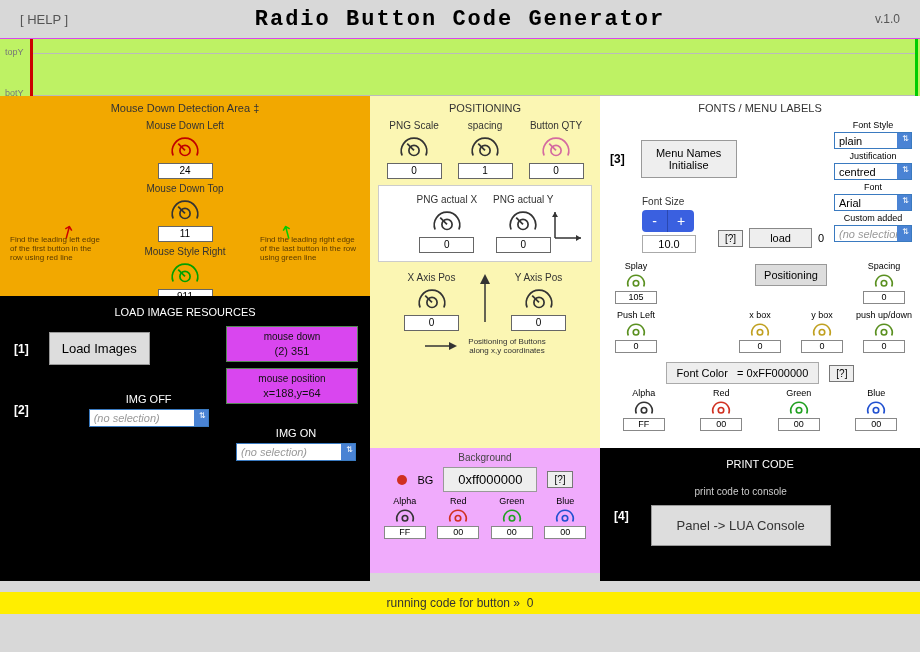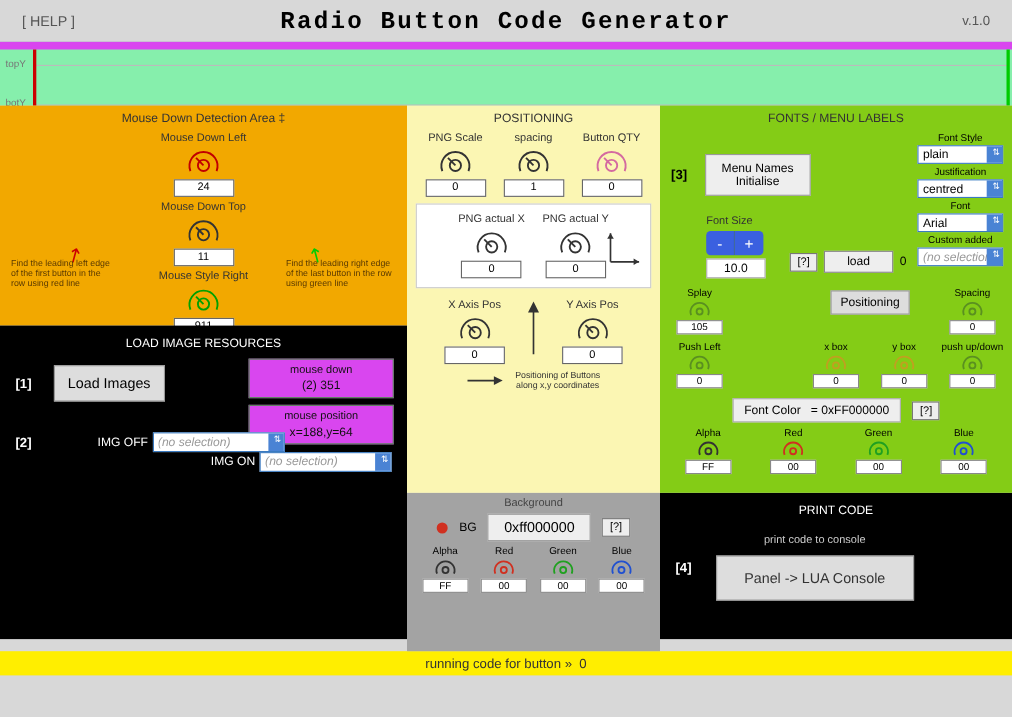--- a/index.html
+++ b/index.html
@@ -3,21 +3,21 @@
 <meta charset="utf-8">
 <style>
 * { margin: 0; padding: 0; box-sizing: border-box; }
 body { font-family: Arial, sans-serif; font-size: 11px; width: 920px; height: 652px; overflow: hidden; background: #d8d8d8; }
 
 .header { background: #d8d8d8; height: 38px; display: flex; align-items: center; padding: 0 20px; position: relative; }
 .help-link { font-size: 13px; color: #555; }
 .title { position: absolute; left: 50%; transform: translateX(-50%); font-family: "Courier New", monospace; font-size: 22px; font-weight: bold; letter-spacing: 2px; }
 .version { margin-left: auto; font-size: 12px; color: #555; }
 
-.strip { background: #86efac; height: 58px; position: relative; border-top: 7px solid #d946ef; }
+.strip { background: #bef264; height: 58px; position: relative; border-top: 1px solid #d946ef; }
 .strip .line { position: absolute; left: 30px; right: 4px; height: 1px; background: #bbb; }
 .strip .line.top { top: 14px; }
 .strip .line.bot { bottom: 0px; }
 .strip .lbl { position: absolute; left: 5px; font-size: 9px; color: #777; }
 .strip .lbl.top { top: 8px; }
 .strip .lbl.bot { bottom: -2px; }
 .strip .redbar { position: absolute; left: 30px; top: 0; bottom: 0; width: 3px; background: #c00; }
 .strip .greenbar { position: absolute; right: 2px; top: 0; bottom: 0; width: 3px; background: #0c0; }
 
 .main { display: flex; height: 496px; }
@@ -44,43 +44,43 @@
 .black .ptitle { text-align: center; font-size: 11px; margin-bottom: 8px; }
 .black.resources { height: 285px; position: relative; }
 .step-num { font-weight: bold; font-size: 12px; }
 .load-btn { background: #ddd; color: #000; border: 1px solid #999; padding: 8px 12px; font-size: 13px; cursor: pointer; }
 .res-row1 { display: flex; align-items: center; gap: 20px; margin-top: 14px; }
 .mouse-box { background: #d946ef; color: #111; border: 1px solid #558855; width: 132px; padding: 4px 0; font-size: 11px; text-align: center; }
 .mouse-box.pos { margin-top: 6px; }
 .mouse-box .mlabel { font-size: 10px; margin-bottom: 3px; }
 .mouse-stack { position: absolute; right: 12px; top: 30px; }
 .img-row { display: flex; align-items: center; gap: 20px; margin-top: 28px; }
-.img-label-stack { display: flex; flex-direction: row; align-items: center; gap: 4px; margin-left: 40px; }
+.img-label-stack { display: flex; flex-direction: column; align-items: center; gap: 4px; margin-left: 40px; }
 .sel { width: 120px; background: #fff; color: #333; font-size: 11px; height: 18px; border: 1px solid #3a7ac0; }
 .sel.placeholder { color: #999; font-style: italic; }
 
 
 .yellow { background: #fbf6b3; height: 352px; padding: 6px 8px; position: relative; }
 .yellow .ptitle { text-align: center; font-size: 11px; color: #333; margin-bottom: 6px; }
 .yellow .row { display: flex; justify-content: center; gap: 16px; }
 .yellow .boxed { background: #fff; border: 1px solid #ccc; padding: 8px 10px; margin-top: 6px; display: flex; justify-content: center; gap: 16px; position: relative; }
 .pos-hint { font-size: 8px; text-align: center; color: #333; width: 80px; }
 .pos-hint-row { display: flex; align-items: center; justify-content: center; gap: 8px; margin-top: 6px; }
 
 
-.blue { background: #a3a3a3; height: 144px; padding: 4px 8px; }
+.blue { background: #f0abfc; height: 125px; padding: 4px 8px; }
 .blue .ptitle { text-align: center; font-size: 10px; color: #444; }
 .bg-row { display: flex; align-items: center; justify-content: center; gap: 10px; margin-top: 4px; }
 .hex-box { background: #eee; border: 1px solid #999; padding: 4px 14px; font-size: 13px; }
 .q-btn { border: 1px solid #777; background: #eee; padding: 2px 6px; font-size: 10px; cursor: pointer; }
 .bg-knobs { display: flex; justify-content: space-around; margin-top: 4px; }
 .color-dot { width: 10px; height: 10px; border-radius: 50%; display: inline-block; }
 
 
-.green { background: #84cc16; height: 352px; padding: 6px 10px; position: relative; }
+.green { background: #ffffff; height: 352px; padding: 6px 10px; position: relative; }
 .green .ptitle { text-align: center; font-size: 11px; color: #333; }
 .gsel { width: 76px; font-size: 11px; height: 17px; background: #fff; border: 1px solid #3a7ac0; }
 .gsel.wide { width: 78px; }
 .g-right-stack { position: absolute; right: 8px; top: 24px; display: flex; flex-direction: column; gap: 2px; align-items: flex-end; }
 .g-right-stack .slbl { font-size: 9px; text-align: center; width: 78px; }
 .menu-btn { background: #eee; border: 1px solid #999; padding: 6px 10px; font-size: 11px; cursor: pointer; width: 96px; text-align: center; line-height: 1.1; }
 .step3-row { position: absolute; left: 10px; top: 44px; display: flex; align-items: center; gap: 16px; }
 .fontsize-block { position: absolute; left: 10px; top: 100px; padding-left: 32px; }
 .fs-lbl { font-size: 10px; color: #333; }
 .spinner { display: flex; margin-top: 3px; }

